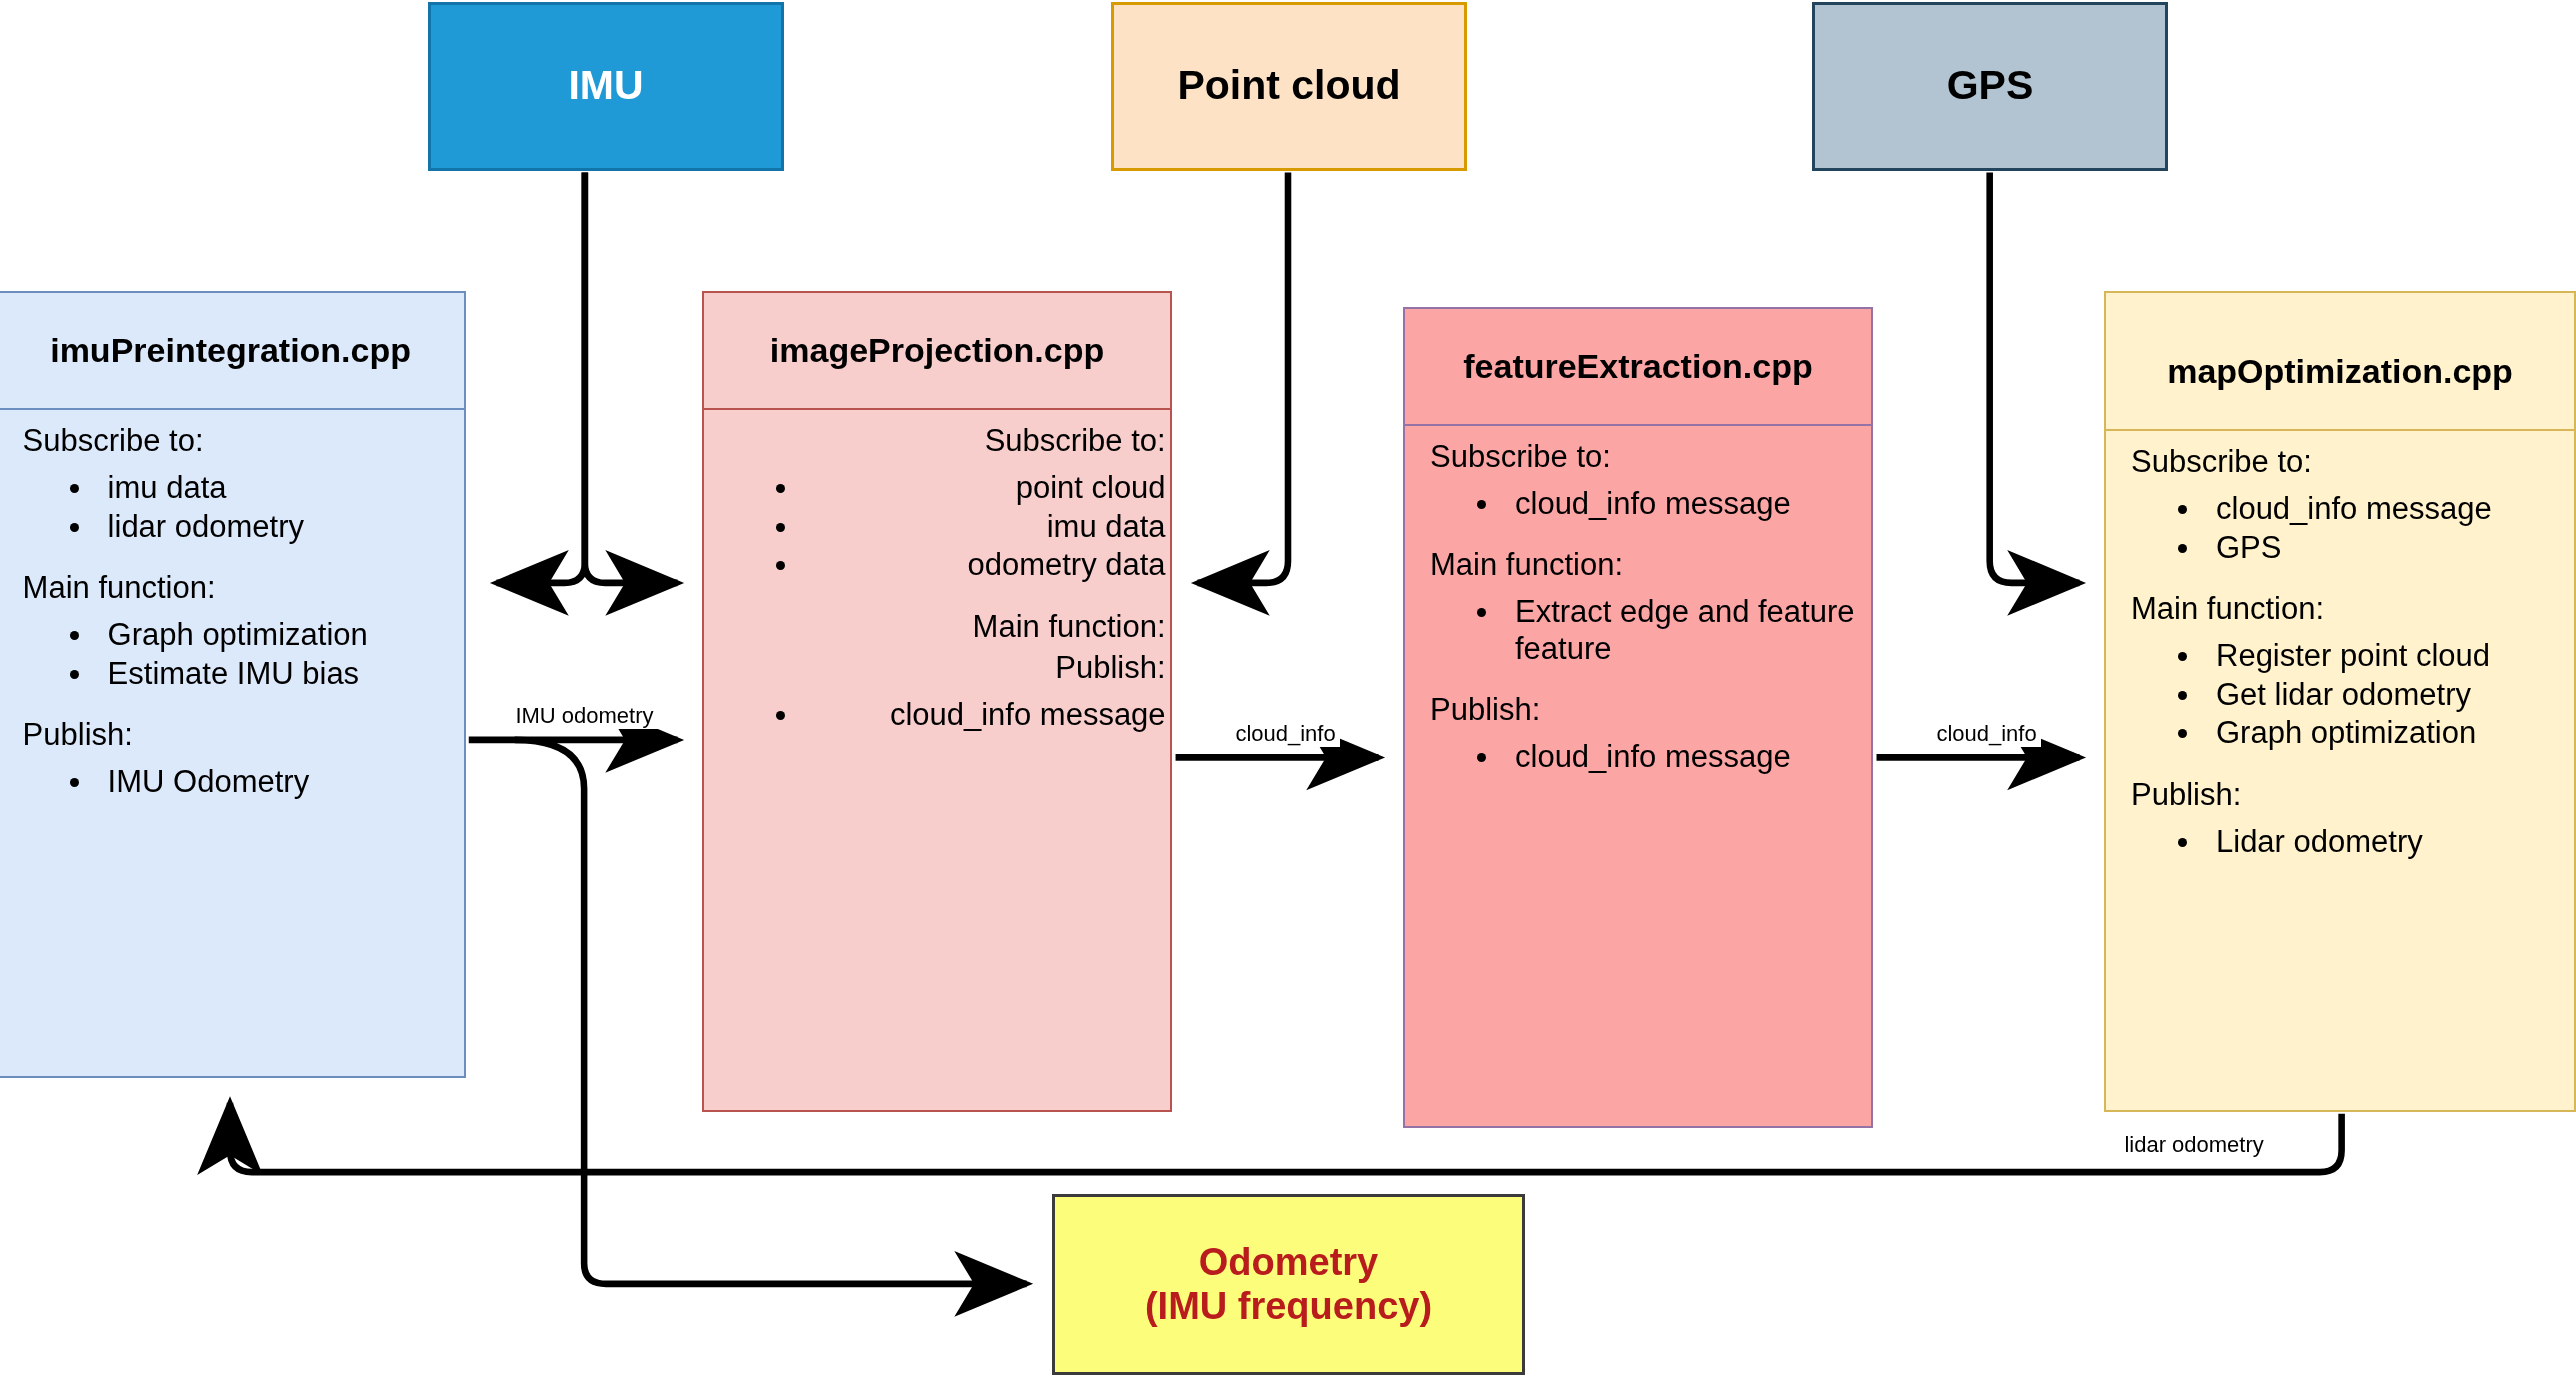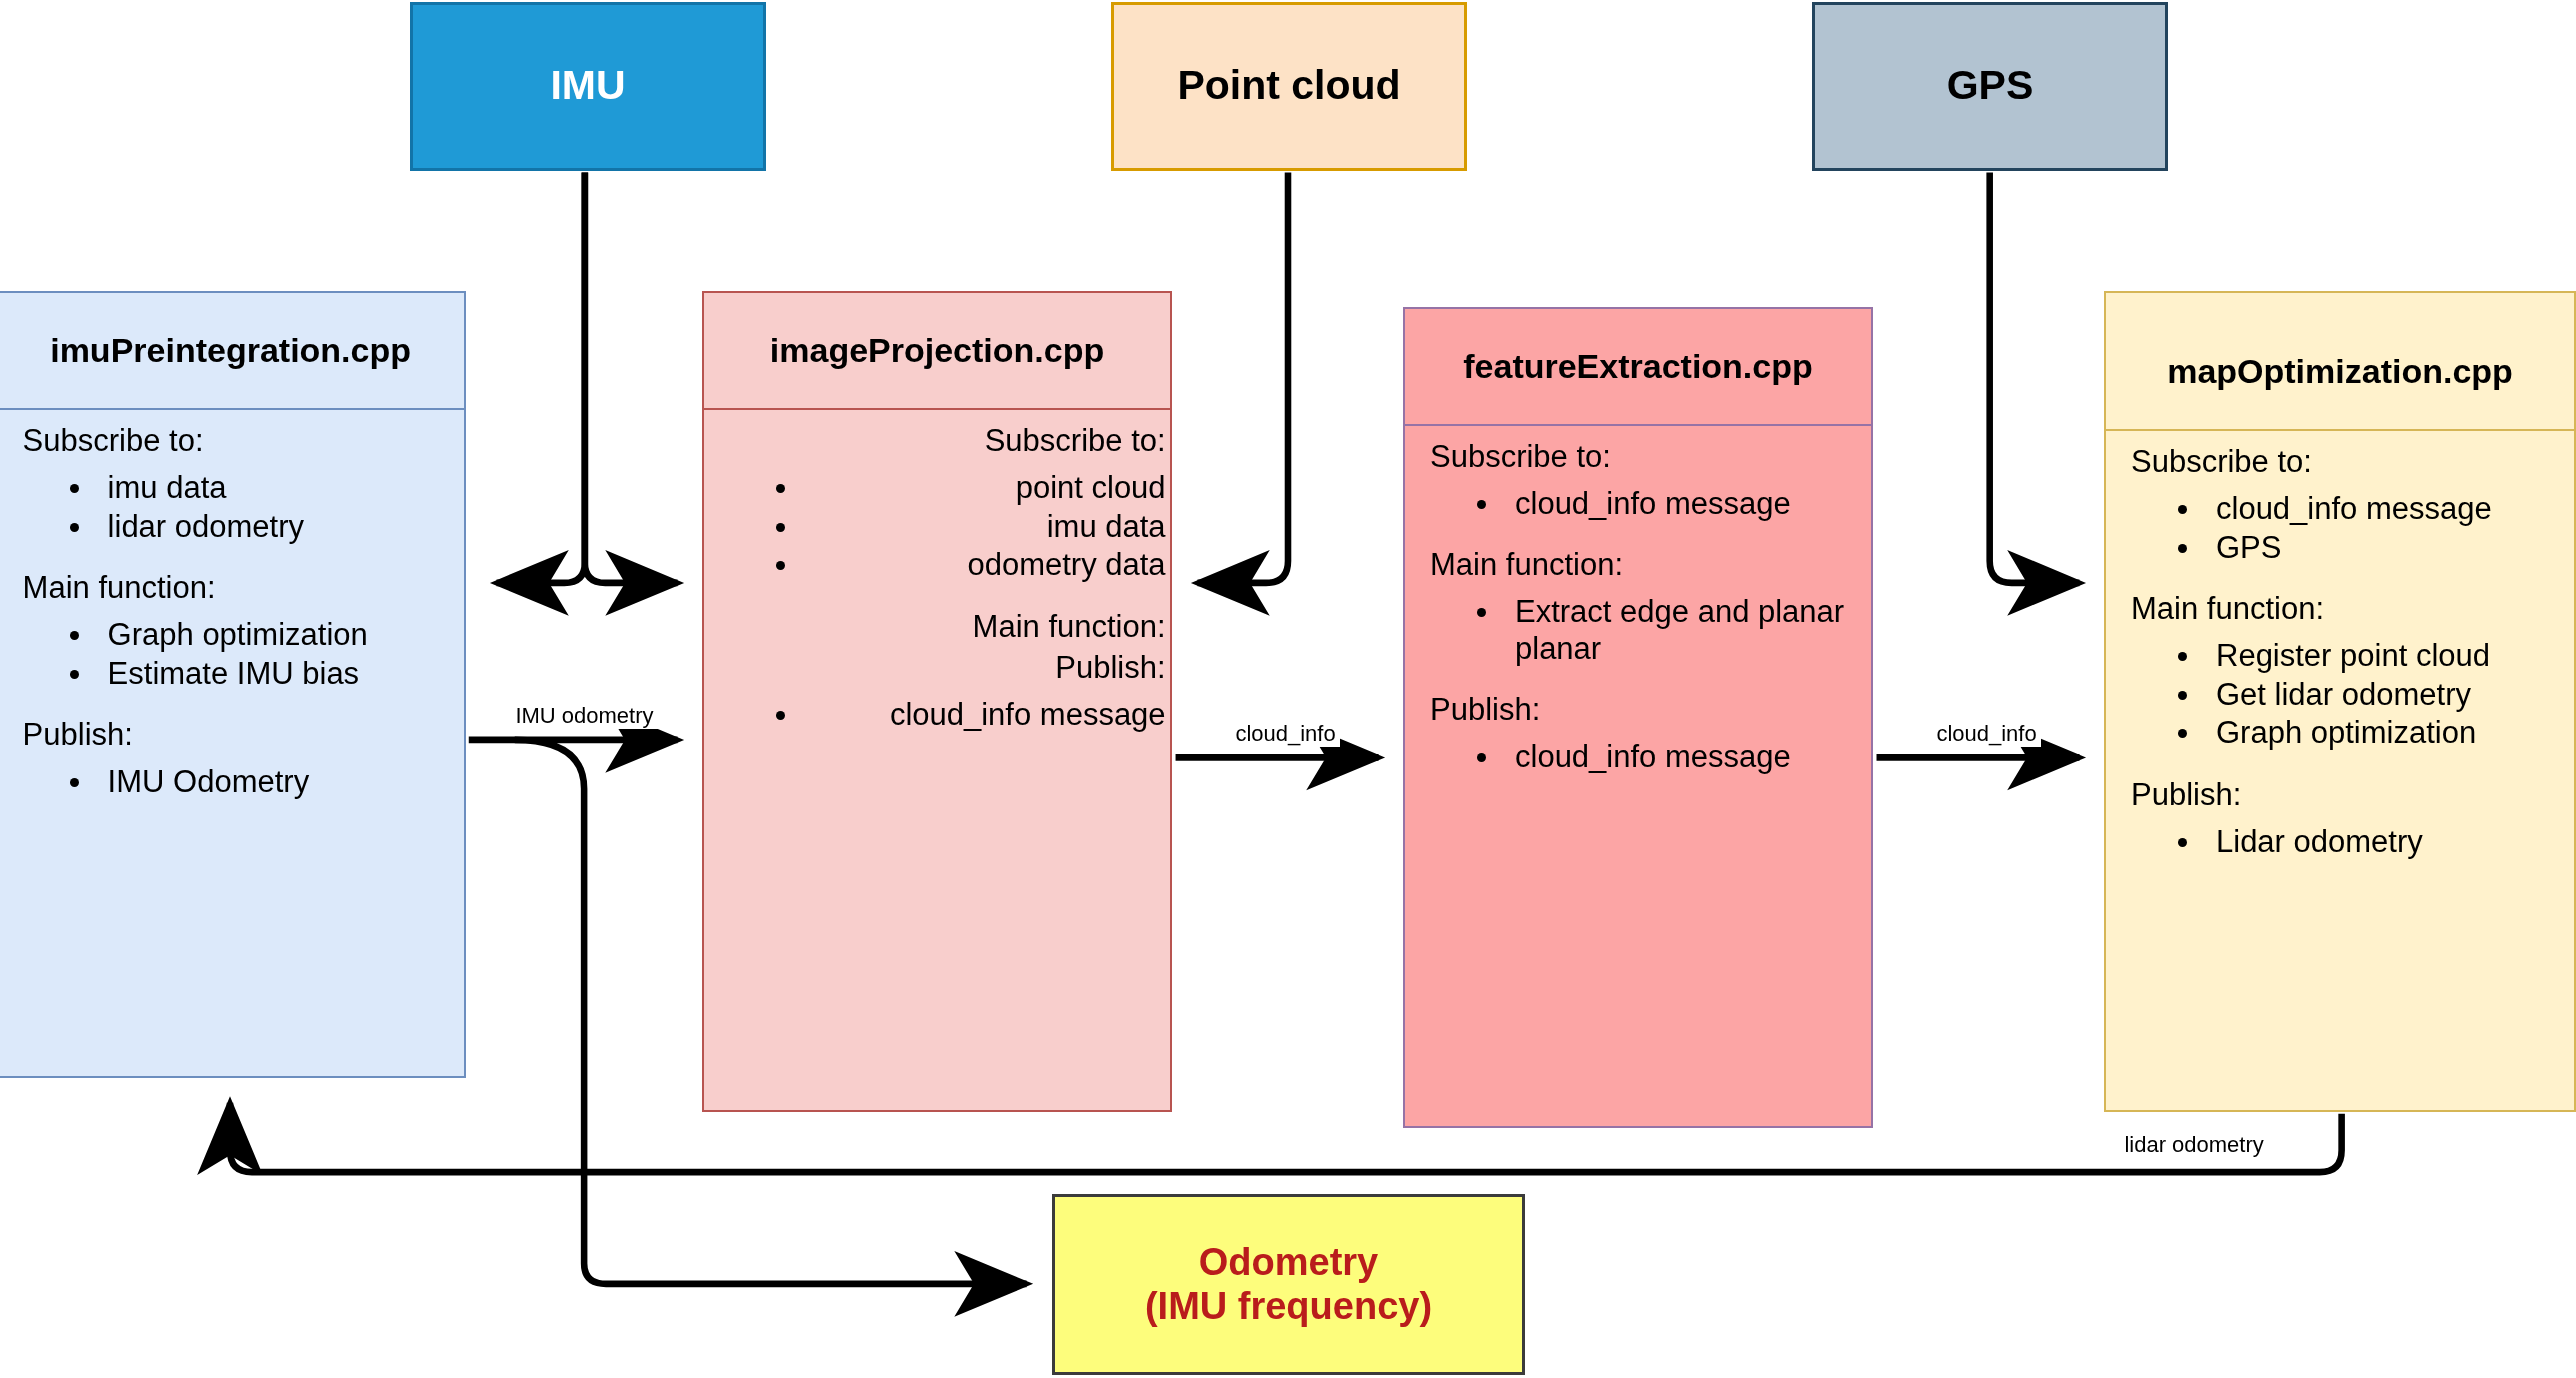--- a/index.html
+++ b/index.html
@@ -23,21 +23,21 @@
     display: flex;
     align-items: center;
     justify-content: center;
     text-align: center;
     font-weight: bold;
     line-height: 1.15;
     z-index: 4;
   }
 
   #box-imu {
-    left: 410px; top: 1.5px; width: 356px; height: 169px;
+    left: 428px; top: 1.5px; width: 356px; height: 169px;
     background: #1f9ad6; border: 3.7px solid #1274a8; color: #ffffff;
     font-size: 41px;
   }
   #box-pointcloud {
     left: 1111px; top: 1.5px; width: 356px; height: 169px;
     background: #fde2c6; border: 3.7px solid #d79b00; color: #000000;
     font-size: 41px;
   }
   #box-gps {
     left: 1812px; top: 1.5px; width: 356px; height: 169px;
@@ -219,21 +219,21 @@
 
   <div class="node" id="node-featext">
     <div class="node-header">featureExtraction.cpp</div>
     <div class="node-body">
       <p class="sect">Subscribe to:</p>
       <ul class="blist">
         <li>cloud_info message</li>
       </ul>
       <p class="sect">Main function:</p>
       <ul class="blist">
-        <li>Extract edge and planar planar</li>
+        <li>Extract edge and feature feature</li>
       </ul>
       <p class="sect">Publish:</p>
       <ul class="blist">
         <li>cloud_info message</li>
       </ul>
     </div>
   </div>
 
   <div class="node" id="node-mapopt">
     <div class="node-header">mapOptimization.cpp</div>

